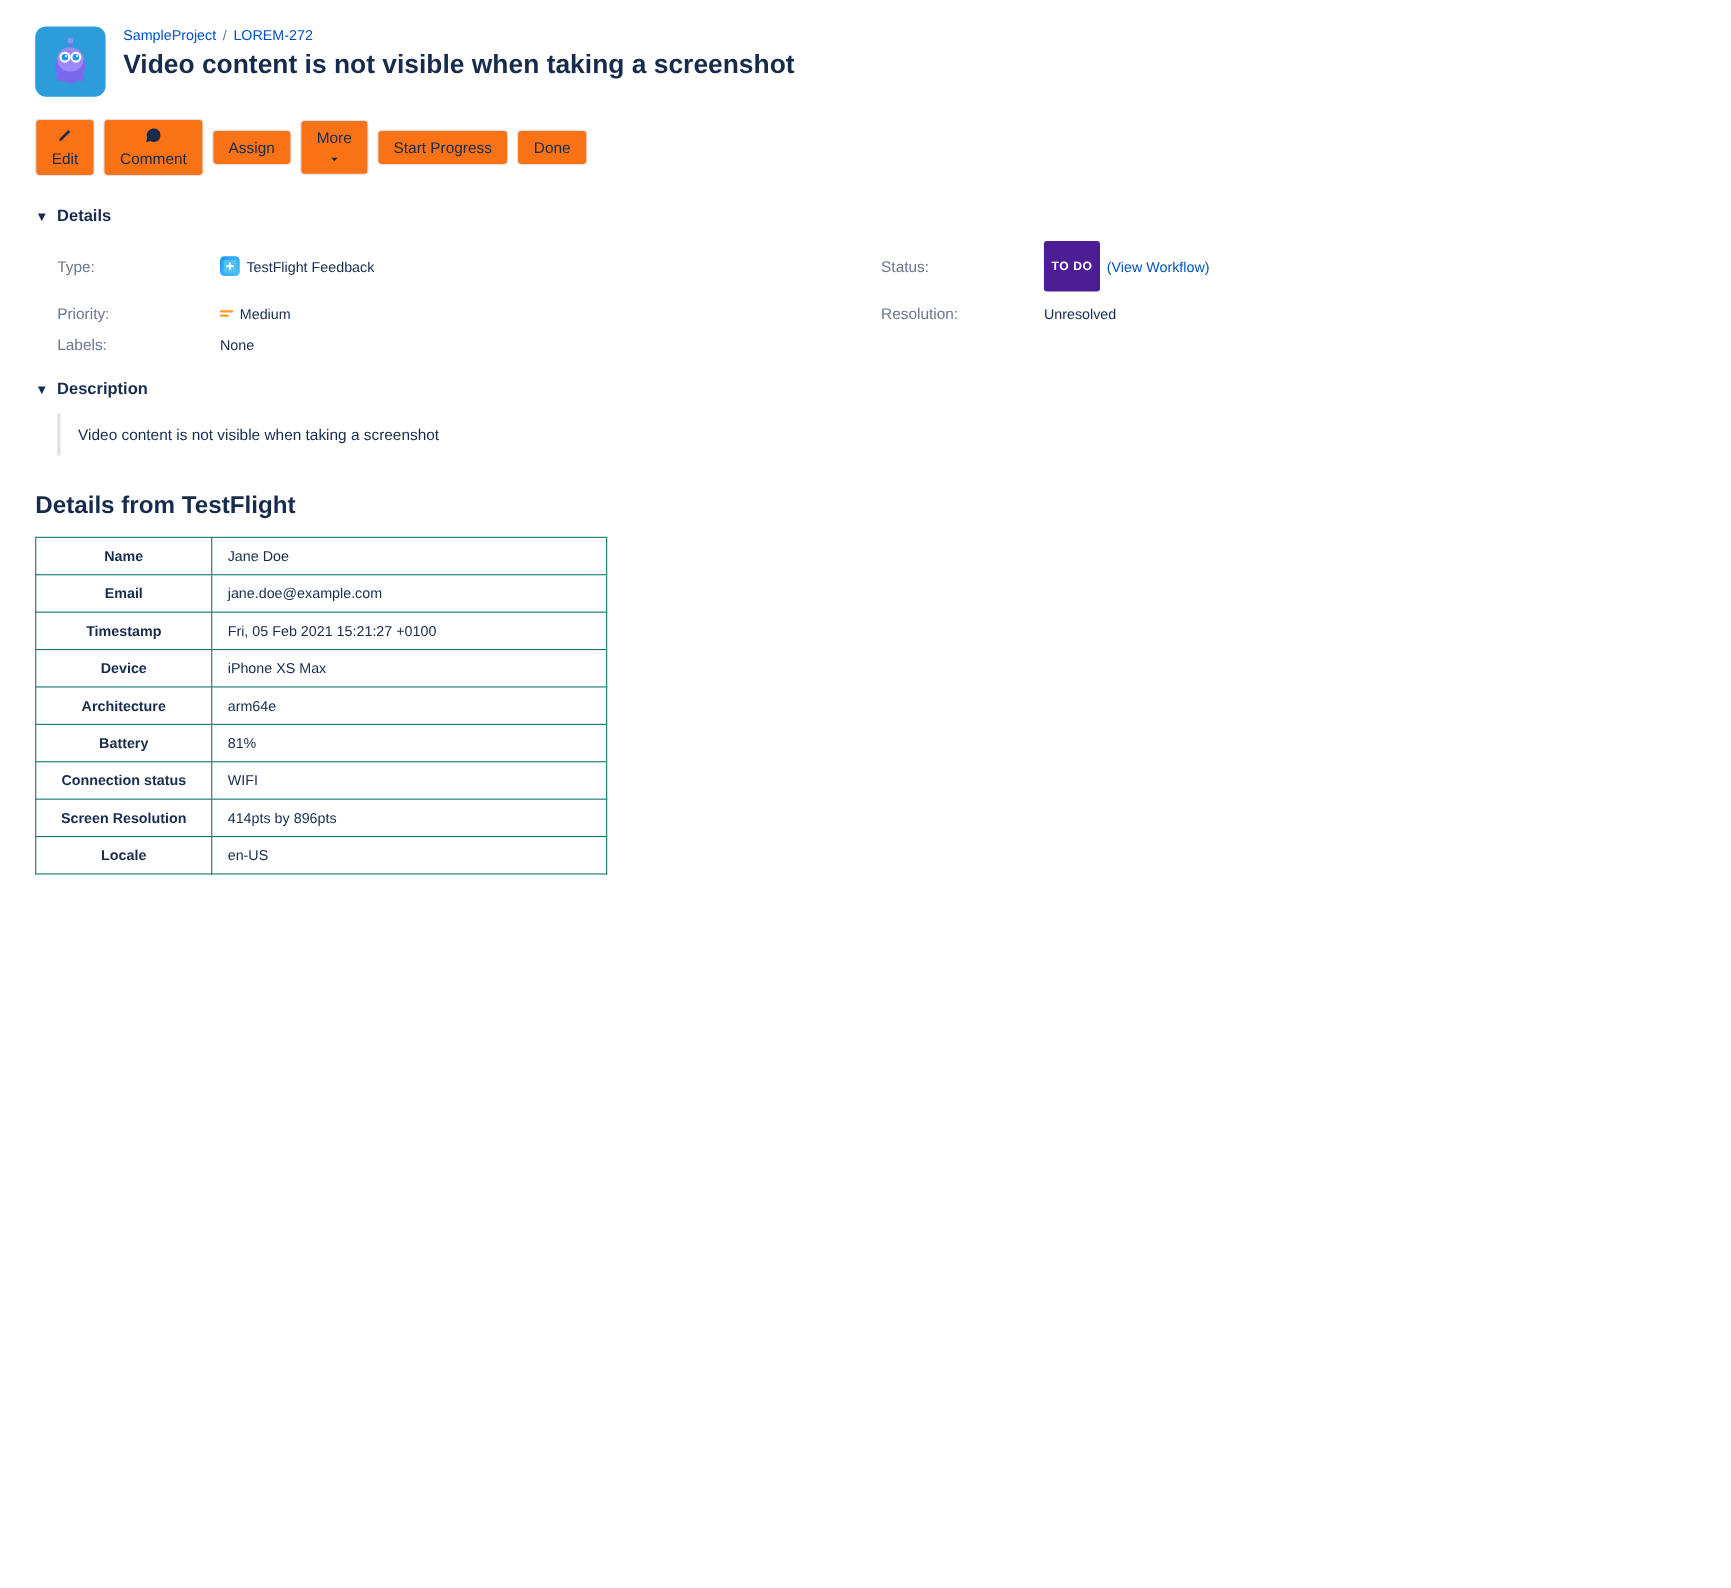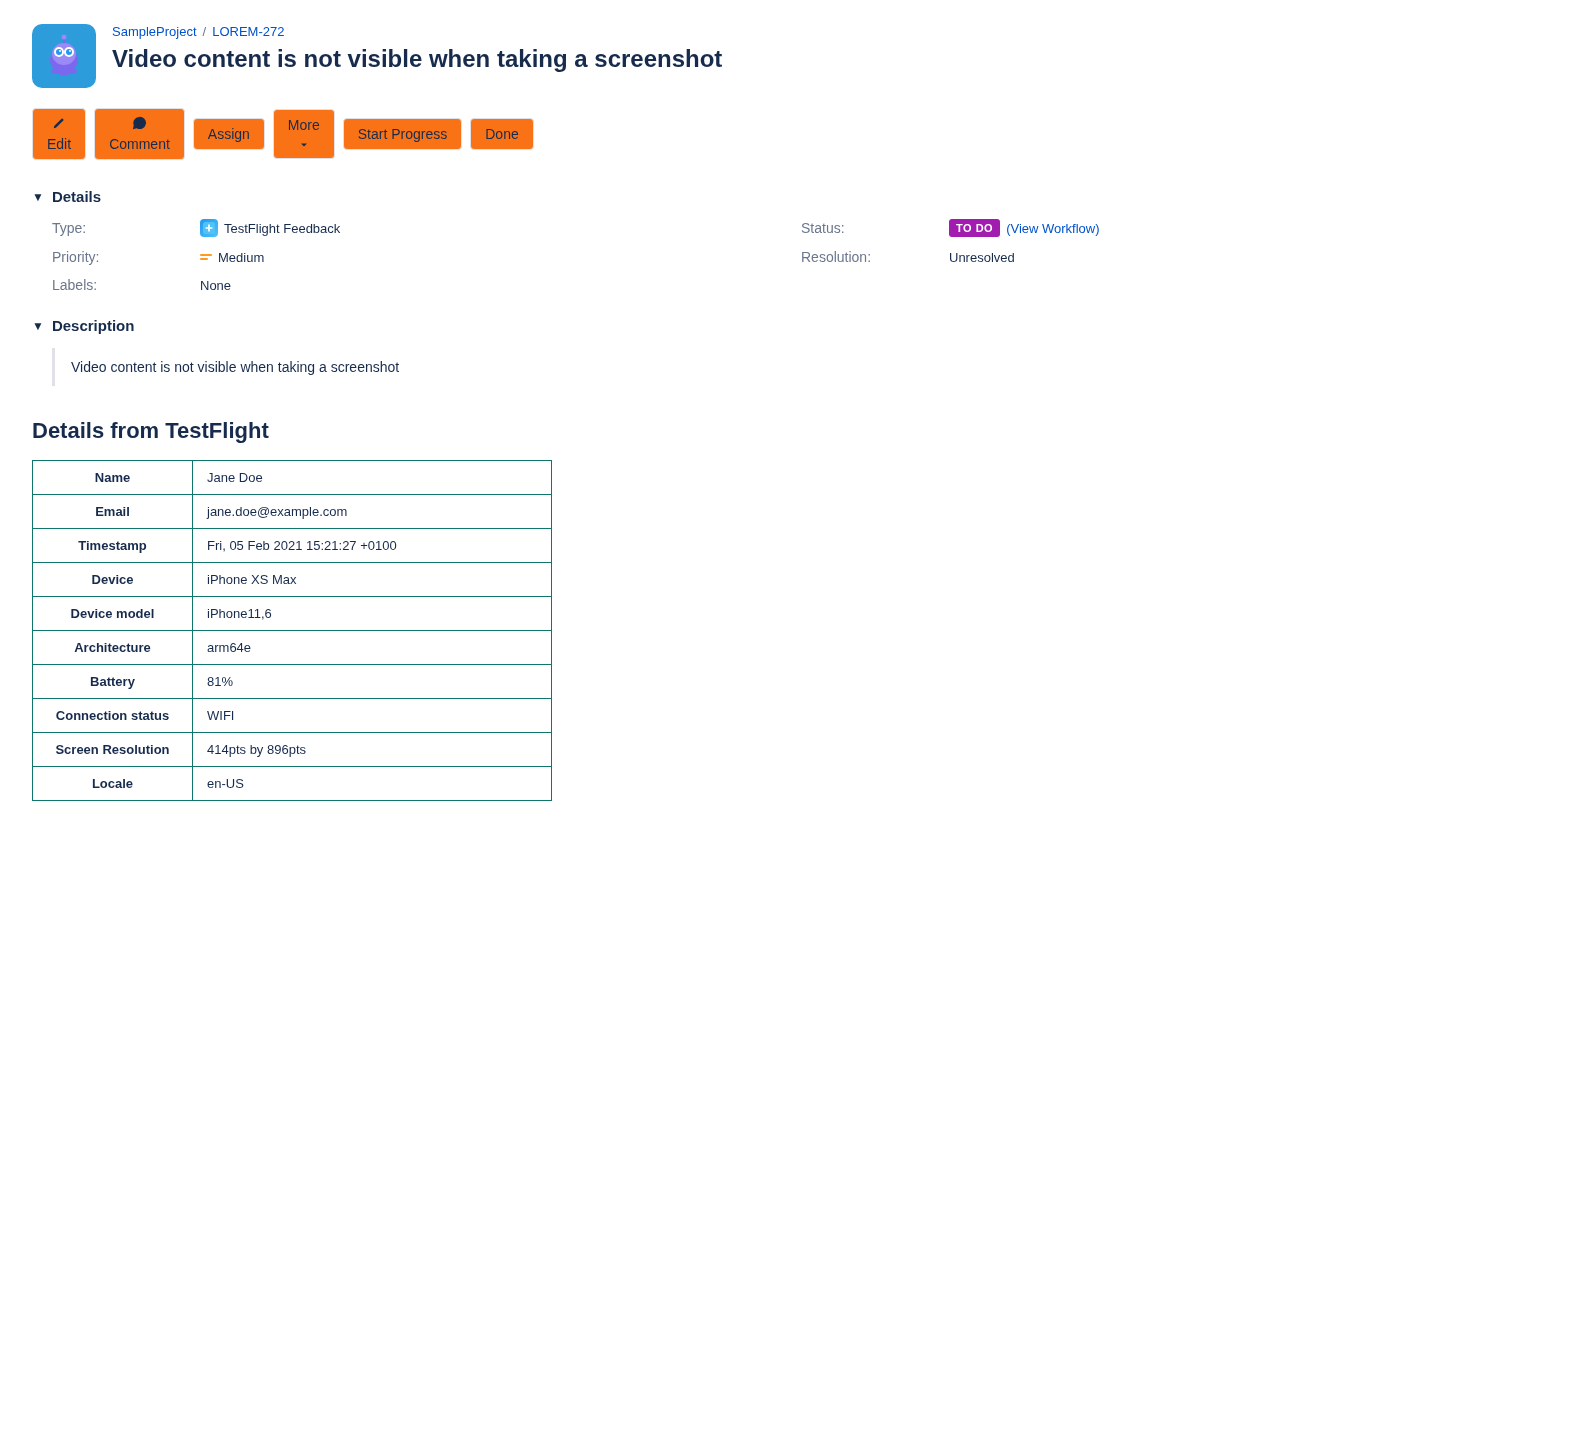--- a/index.html
+++ b/index.html
@@ -152,25 +152,25 @@
     }
     .priority-line {
       height: 2px;
       background: #ff991f;
       border-radius: 1px;
     }
     .priority-line:first-child { width: 12px; }
     .priority-line:last-child { width: 8px; }
 
     .status-badge {
-      background: #a21caf;
+      background: #4c1d95;
       color: #fff;
       font-size: 11px;
       font-weight: 700;
-      padding: 3px 7px;
+      padding: 17px 7px;
       border-radius: 3px;
       letter-spacing: 0.5px;
     }
     .view-workflow {
       color: #0052cc;
       font-size: 13px;
       cursor: pointer;
     }
 
     
@@ -353,24 +353,20 @@
         </tr>
         <tr>
           <td>Timestamp</td>
           <td>Fri, 05 Feb 2021 15:21:27 +0100</td>
         </tr>
         <tr>
           <td>Device</td>
           <td>iPhone XS Max</td>
         </tr>
         <tr>
-          <td>Device model</td>
-          <td>iPhone11,6</td>
-        </tr>
-        <tr>
           <td>Architecture</td>
           <td>arm64e</td>
         </tr>
         <tr>
           <td>Battery</td>
           <td>81%</td>
         </tr>
         <tr>
           <td>Connection status</td>
           <td>WIFI</td>

